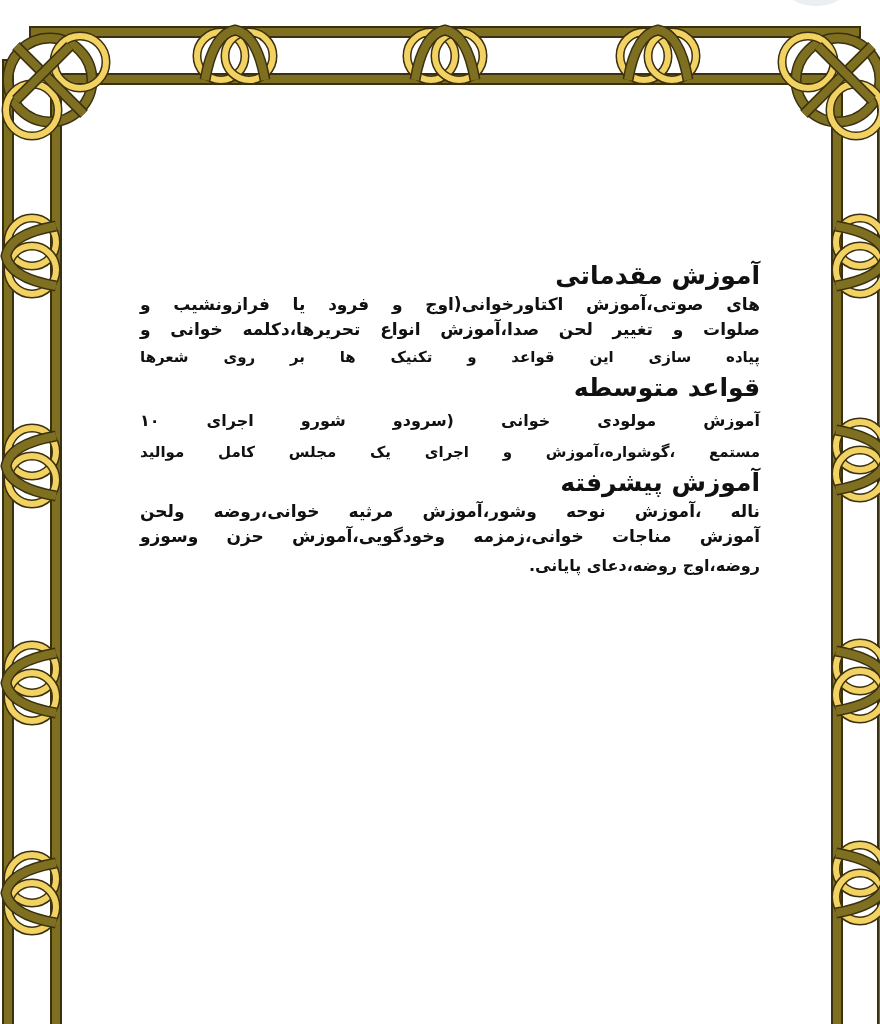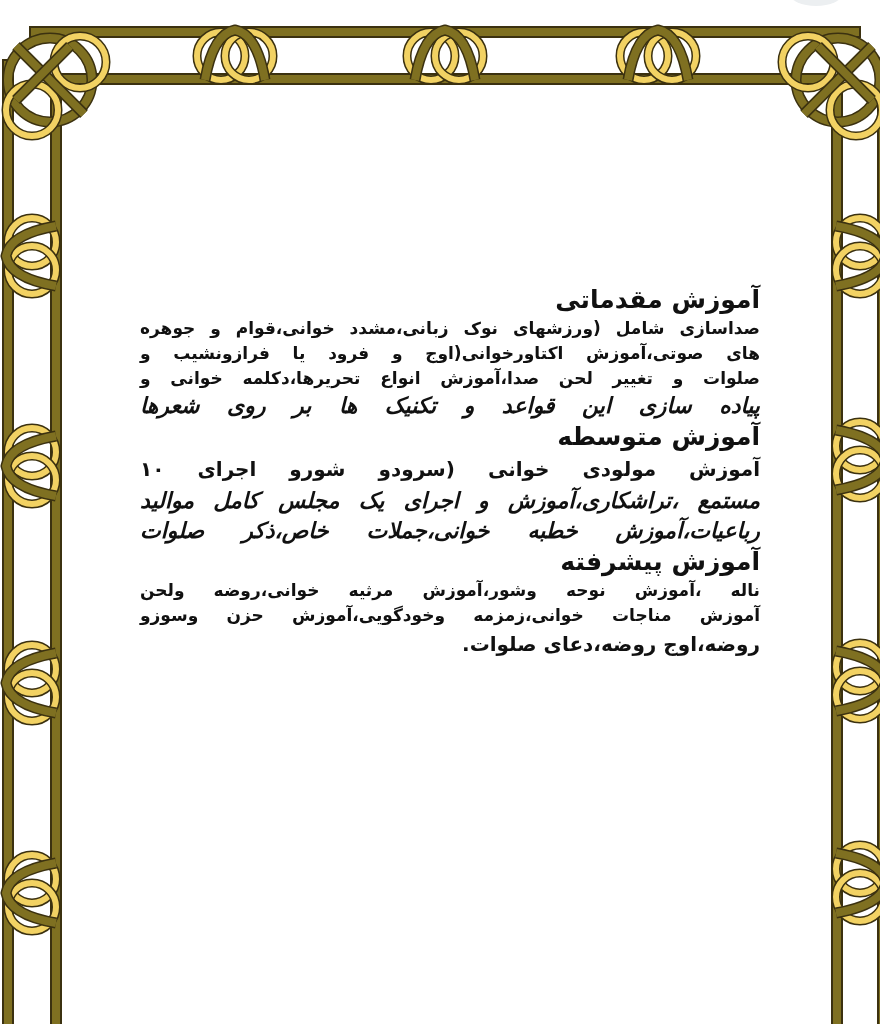--- a/index.html
+++ b/index.html
@@ -7,29 +7,29 @@
     width: 880px; height: 1024px; overflow: hidden; position: relative;
     background: #ffffff;
     font-family: "DejaVu Sans", sans-serif;
   }
   .frame { position: absolute; left: 0; top: 0; width: 880px; height: 1024px; }
   .artifact {
     position: absolute; left: 790px; top: -18px; width: 52px; height: 24px;
     border-radius: 50%; background: #eceff1;
   }
   .content {
-    position: absolute; left: 140px; top: 284px; width: 620px;
+    position: absolute; left: 140px; top: 260px; width: 620px;
     direction: rtl; text-align: right; color: #111;
     font-weight: bold;
   }
   .line { white-space: nowrap; display: block; }
   .h { font-size: 25px; line-height: 32px; }
   .s { font-size: 17px; line-height: 25px; }
-  .m { font-size: 22px; line-height: 30px; font-style: italic; }
-  .l { font-size: 20px; line-height: 33px; }
+  .m { font-size: 15px; line-height: 30px; }
+  .l { font-size: 16px; line-height: 33px; }
   .just { text-align: justify; text-align-last: justify; }
 </style>
 </head>
 <body>
 
 <svg class="frame" viewBox="0 0 880 1024" xmlns="http://www.w3.org/2000/svg">
   <defs>
     <g id="hknot">
 
       <circle cx="-14" cy="0" r="24" fill="none" stroke="#3b3110" stroke-width="9"></circle>
@@ -96,30 +96,28 @@
         <use href="#corner" x="42" y="80"></use>
       </g>
   </g>
 </svg>
 
 <div class="artifact"></div>
 
 <div class="content">
   <section>
     <div class="line h">آموزش مقدماتی</div>
-    <div class="line s just">صداسازی شامل (ورزشهای نوک زبانی،مشدد خوانی،قوام و جوهره</div>
     <div class="line s just">های صوتی،آموزش اکتاورخوانی(اوج و فرود یا فرازونشیب و</div>
     <div class="line s just">صلوات و تغییر لحن صدا،آموزش انواع تحریرها،دکلمه خوانی و</div>
     <div class="line m just">پیاده سازی این قواعد و تکنیک ها بر روی شعرها</div>
   </section>
   <section>
-    <div class="line h">آموزش متوسطه</div>
+    <div class="line h">قواعد متوسطه</div>
     <div class="line l just">آموزش مولودی خوانی (سرودو شورو اجرای ۱۰</div>
-    <div class="line m just">مستمع ،تراشکاری،آموزش و اجرای یک مجلس کامل موالید</div>
-    <div class="line m just">رباعیات،آموزش خطبه خوانی،جملات خاص،ذکر صلوات</div>
+    <div class="line m just">مستمع ،گوشواره،آموزش و اجرای یک مجلس کامل موالید</div>
   </section>
   <section>
     <div class="line h">آموزش پیشرفته</div>
     <div class="line s just">ناله ،آموزش نوحه وشور،آموزش مرثیه خوانی،روضه ولحن</div>
     <div class="line s just">آموزش مناجات خوانی،زمزمه وخودگویی،آموزش حزن وسوزو</div>
-    <div class="line l">روضه،اوج روضه،دعای صلوات.</div>
+    <div class="line l">روضه،اوج روضه،دعای پایانی.</div>
   </section>
 </div>
 
 </body></html>

